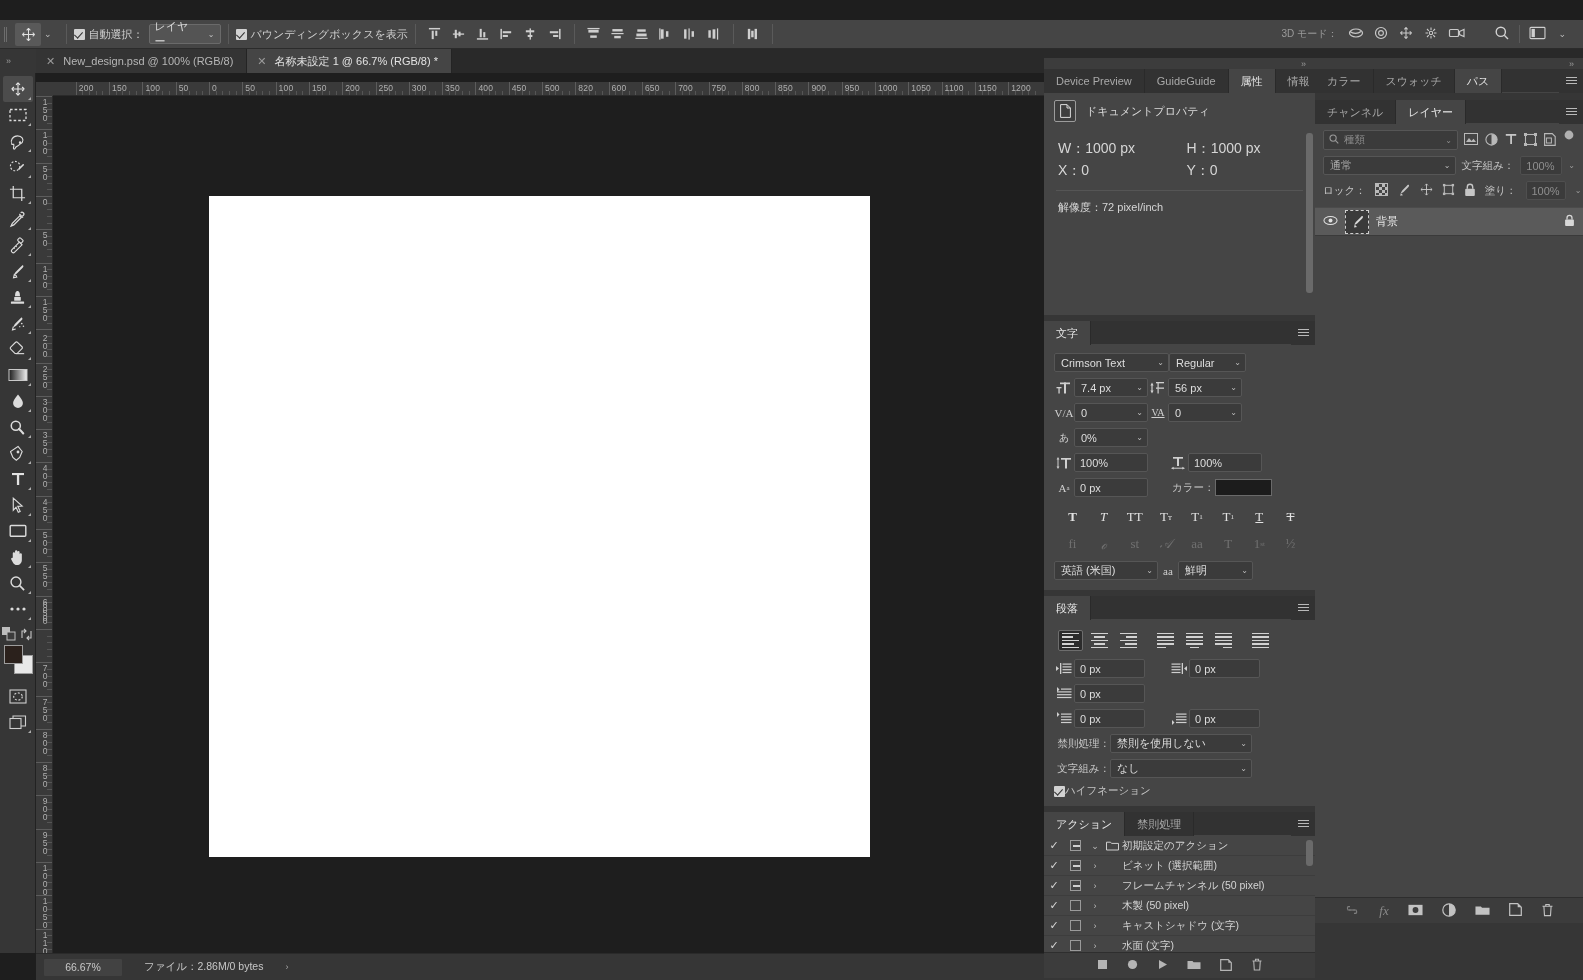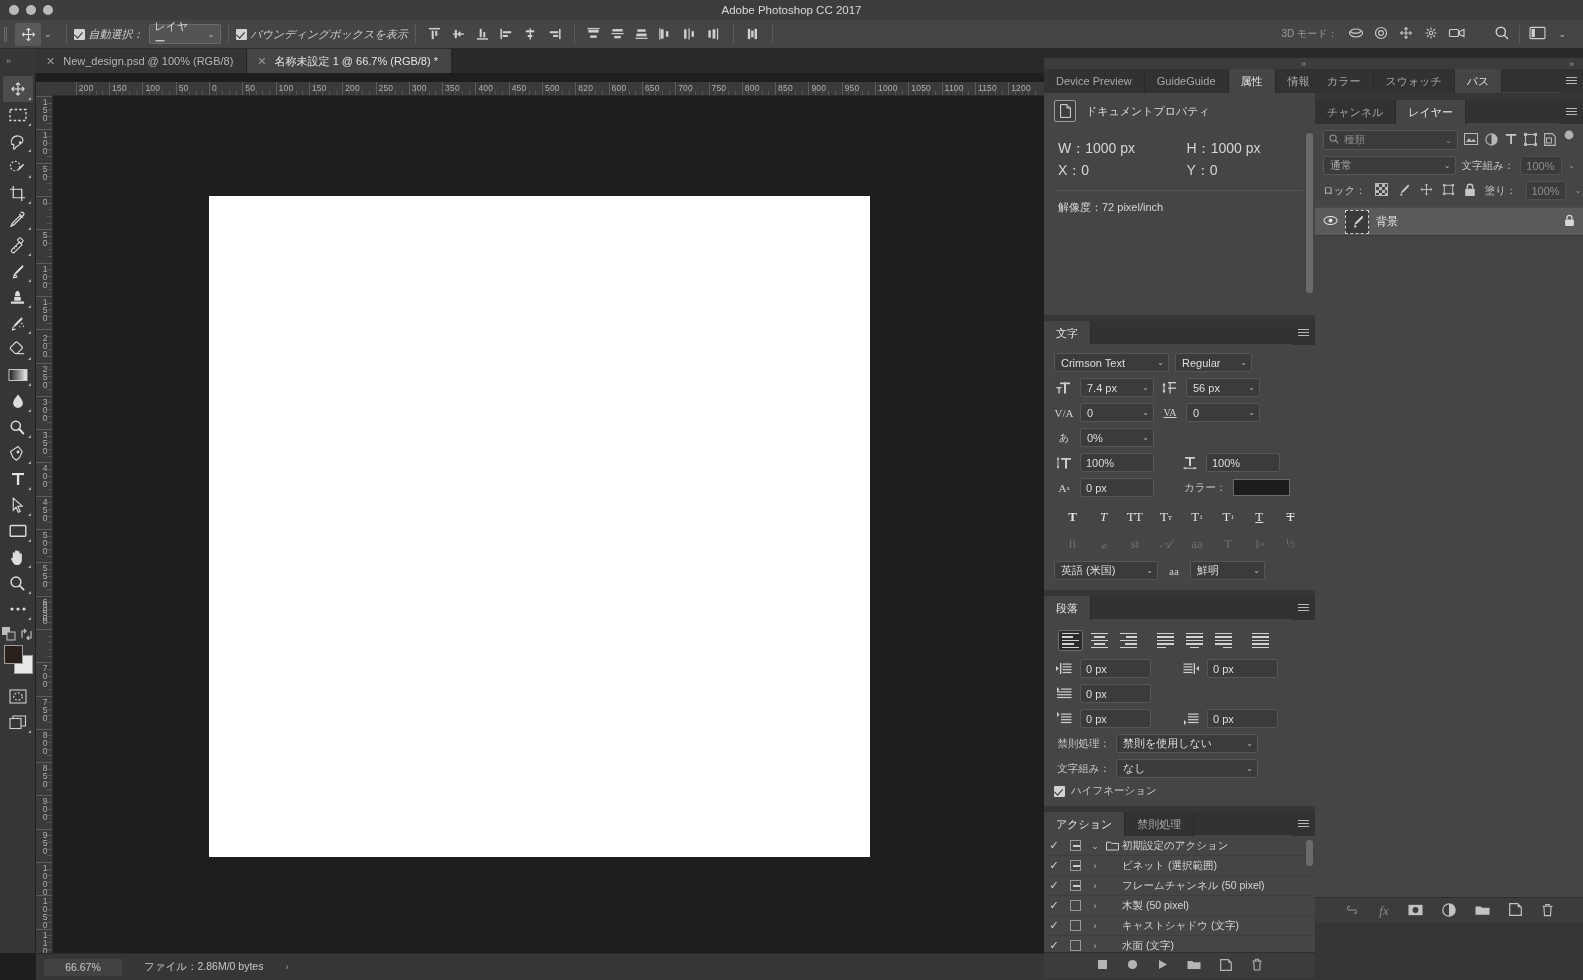--- a/index.html
+++ b/index.html
@@ -42,21 +42,21 @@
   .ob-sep{width:1px;height:20px;background:#5a5a5a;margin:0 7px;}
   .ob-check{display:flex;align-items:center;gap:4px;}
   .cbox{
     width:11px;height:11px;background:#d2d2d2;border-radius:1px;
     position:relative;flex:none;
   }
   .cbox::after{
     content:"";position:absolute;left:2px;top:1px;width:4px;height:7px;
     border:solid #333;border-width:0 1.7px 1.7px 0;transform:rotate(42deg);
   }
-  .ob-label{font-size:11px;color:#d0d0d0;white-space:nowrap;font-style:italic;}
+  .ob-label{font-size:11px;color:#d0d0d0;white-space:nowrap;}
   .ob-select{
     height:20px;background:#545454;border:1px solid #6a6a6a;border-radius:2px;
     display:flex;align-items:center;padding:0 5px;gap:12px;margin-left:5px;
     font-size:11px;color:#dcdcdc;
   }
   .ob-select .cv{font-size:8px;color:#c3c3c3;}
   .align-btn{
     width:24px;height:23px;display:flex;align-items:center;justify-content:center;
   }
   .ob-right{margin-left:auto;display:flex;align-items:center;padding-right:10px;gap:9px;}
@@ -166,21 +166,21 @@
     width:22px;height:22px;border:1px solid #9c9c9c;border-radius:2px;
     display:flex;align-items:center;justify-content:center;background:#3e3e3e;
   }
   .doc-title{font-size:11px;color:#dcdcdc;}
   .propgrid{display:flex;flex-wrap:wrap;padding:8px 0 6px 14px;}
   .propcell{width:50%;font-size:14px;color:#d6d6d6;line-height:22px;}
   .prop-div{height:1px;background:#555;margin:3px 12px 0 12px;}
   .propres{font-size:11px;color:#d6d6d6;padding:9px 0 0 14px;}
 
   
-  .crow{display:flex;align-items:center;gap:6px;margin-bottom:6px;}
+  .crow{display:flex;align-items:center;gap:0;margin-bottom:6px;}
   .field{
     height:19px;background:#3b3b3b;border:1px solid #565656;border-radius:2px;
     display:flex;align-items:center;padding:0 5px;font-size:11px;color:#dedede;
   }
   .combo{
     height:19px;background:#3b3b3b;border:1px solid #565656;border-radius:2px;
     display:flex;align-items:center;justify-content:space-between;
     padding:0 4px 0 6px;font-size:11px;color:#dedede;
   }
   .combo .cv{font-size:8px;color:#bdbdbd;margin-left:6px;}
@@ -237,28 +237,20 @@
     display:flex;align-items:center;justify-content:center;gap:19px;
     height:26px;background:#3c3c3c;border-top:1px solid #2e2e2e;color:#b8b8b8;
   }
   .scrolltrack{position:absolute;right:2px;top:2px;width:7px;height:24px;background:#6a6a6a;border-radius:3px;}
 </style>
 </head>
 <body>
 
 <div class="app">
 
-  <div class="titlebar">
-    <div class="tl-dots">
-      <div class="tl-dot"></div>
-      <div class="tl-dot"></div>
-      <div class="tl-dot"></div>
-    </div>
-    <div class="tl-title">Adobe Photoshop CC 2017</div>
-  </div>
 
   <div class="optionsbar">
     <div class="ob-grip">
         <div class="grip-lines"></div>
       </div>
 
     <div class="ob-toolicon">
       <svg width="15" height="15" viewBox="0 0 16 16">
           <g stroke="#e0e0e0" stroke-width="1.1" fill="none">
         <path d="M8 1.5v13M1.5 8h13"></path>

